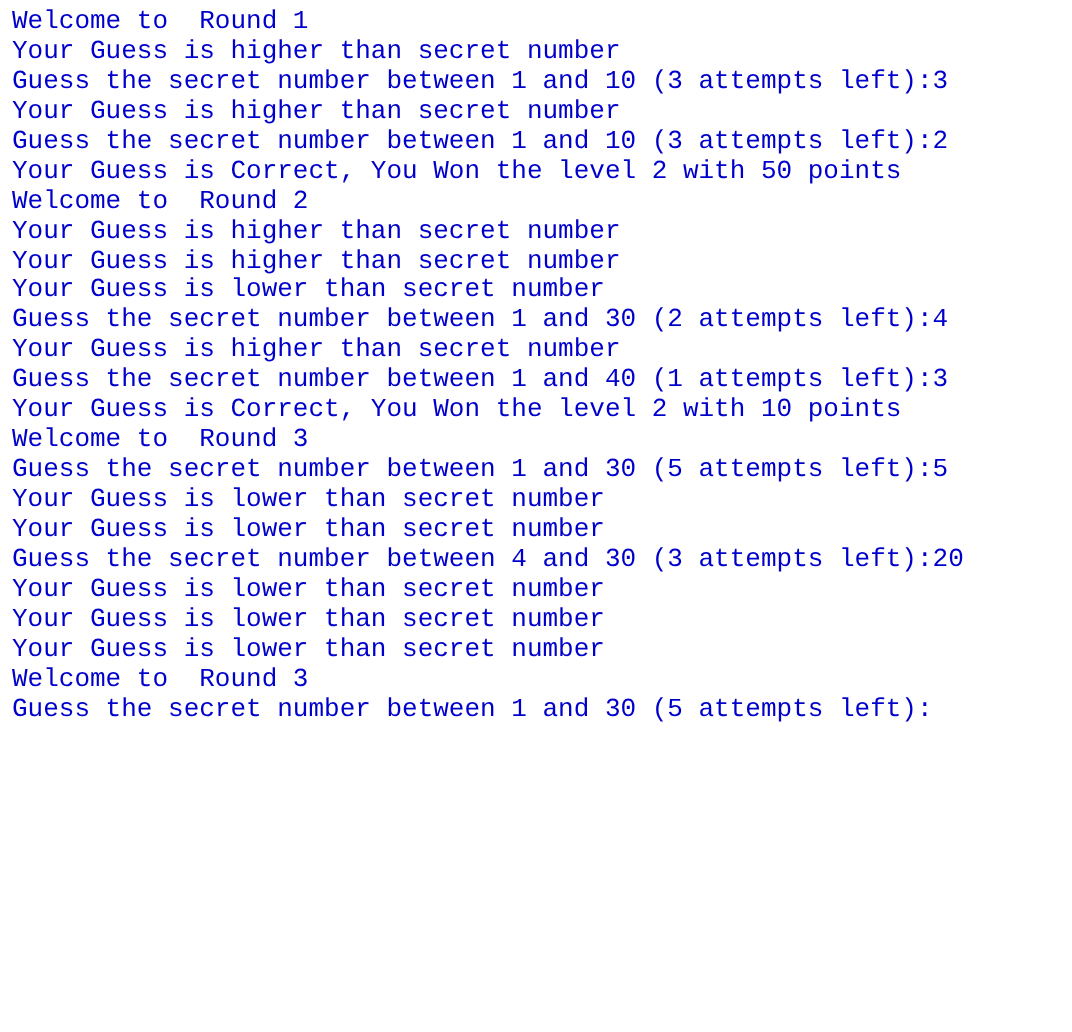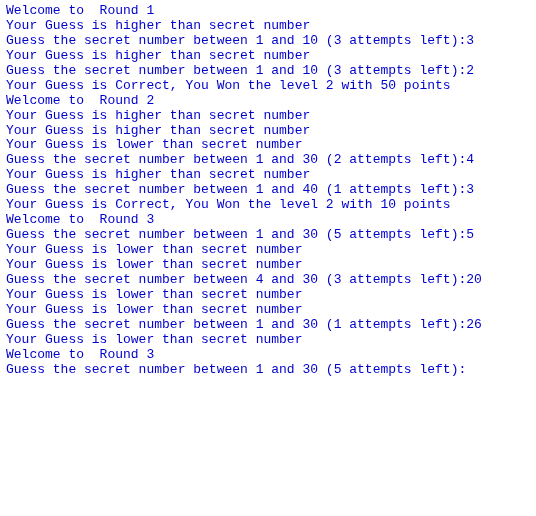--- a/index.html
+++ b/index.html
@@ -40,17 +40,16 @@
     <span class="line">Your Guess is higher than secret number</span>
     <span class="line">Guess the secret number between 1 and 40 (1 attempts left):3</span>
     <span class="line">Your Guess is Correct, You Won the level 2 with 10 points</span>
     <span class="line">Welcome to  Round 3</span>
     <span class="line">Guess the secret number between 1 and 30 (5 attempts left):5</span>
     <span class="line">Your Guess is lower than secret number</span>
     <span class="line">Your Guess is lower than secret number</span>
     <span class="line">Guess the secret number between 4 and 30 (3 attempts left):20</span>
     <span class="line">Your Guess is lower than secret number</span>
     <span class="line">Your Guess is lower than secret number</span>
-    <span class="line">Guess the secret number between 1 and 30 (1 attempts left):26</span>
     <span class="line">Your Guess is lower than secret number</span>
     <span class="line">Welcome to  Round 3</span>
     <span class="line">Guess the secret number between 1 and 30 (5 attempts left):</span>
   </div>
 
 </body></html>

